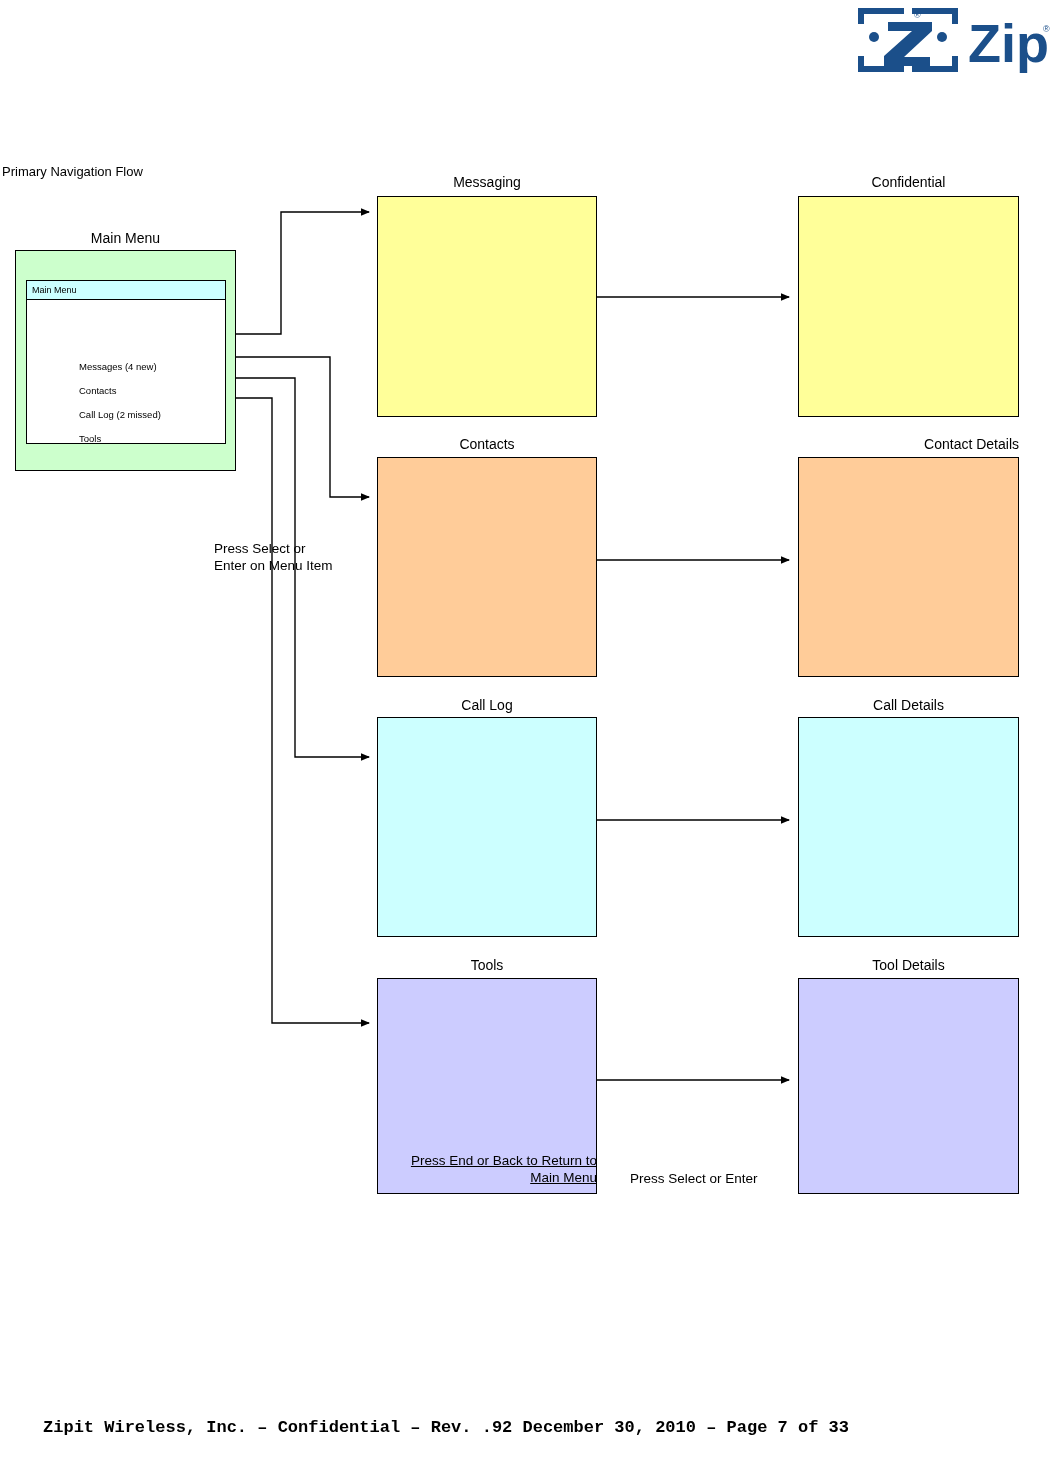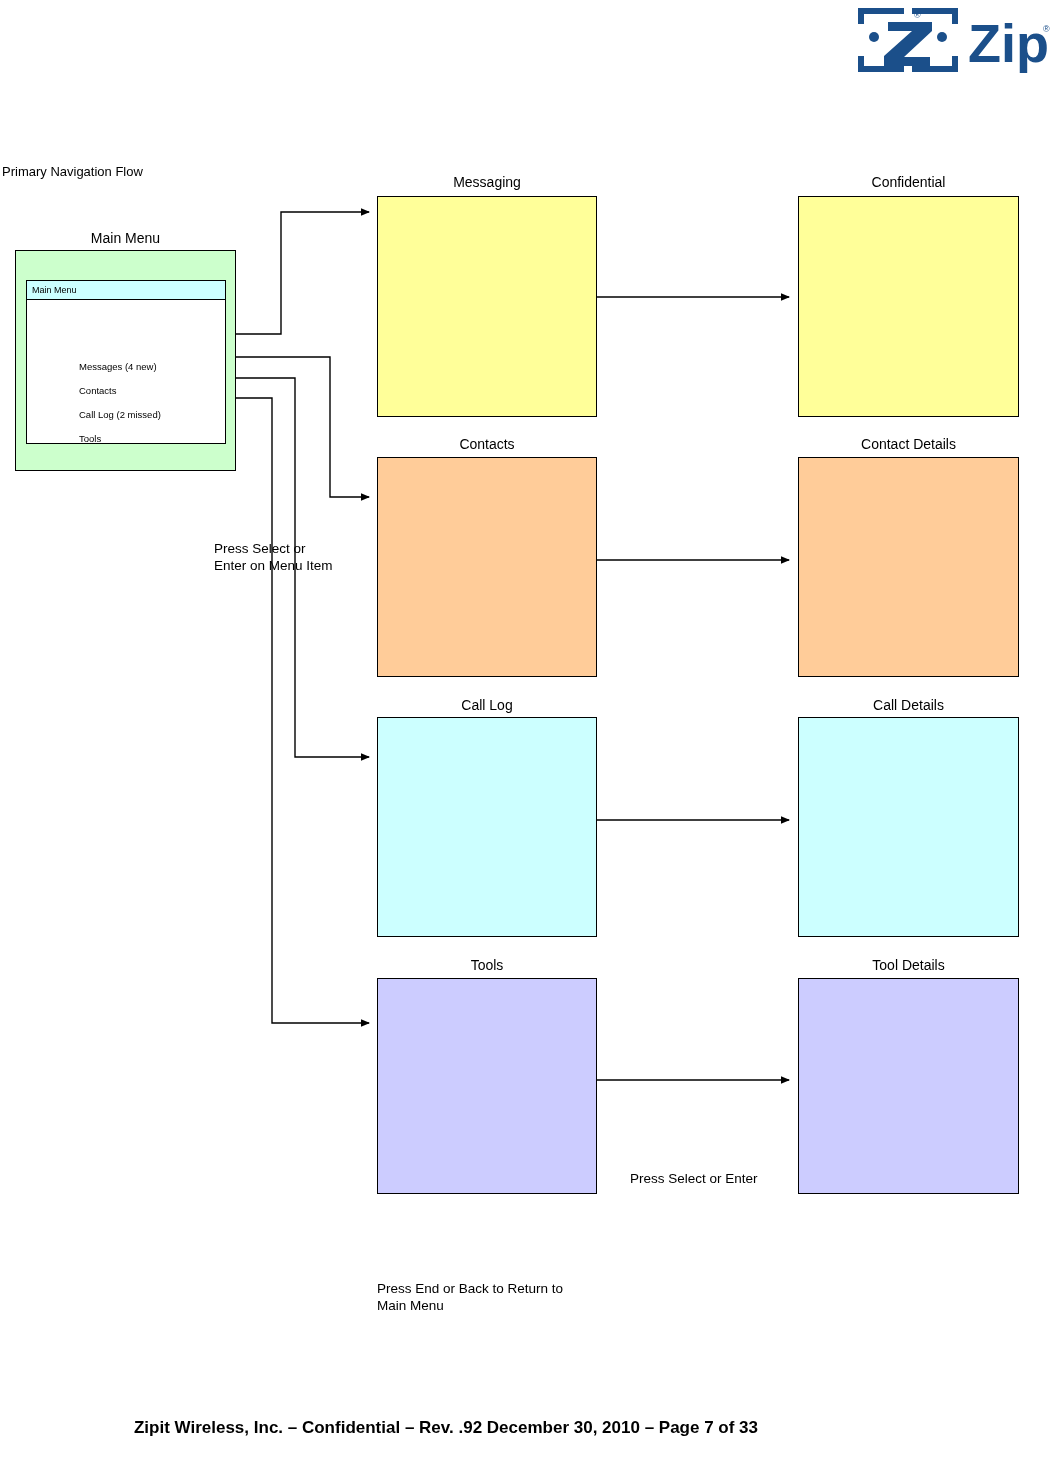--- a/index.html
+++ b/index.html
@@ -113,21 +113,21 @@
   }
 
   
   .footer {
     position: absolute;
     left: 0;
     top: 1418px;
     width: 892px;
     text-align: center;
     font-size: 17px;
-    font-family: Liberation Sans, sans-serif;
+    font-family: Liberation Mono, monospace;
     font-weight: bold;
   }
 </style>
 </head>
 <body>
 
 <div id="page">
 
   <div class="logo">
     <svg viewBox="0 0 200 80" width="200" height="80" xmlns="http://www.w3.org/2000/svg">
@@ -190,39 +190,39 @@
 
   <div class="cap" style="left:377px; top:174px; width:220px;">Messaging</div>
   <div class="box" style="left:377px; top:196px; width:220px; height:221px; background:#ffff99;"></div>
 
   <div class="cap" style="left:798px; top:174px; width:221px;">Confidential</div>
   <div class="box" style="left:798px; top:196px; width:221px; height:221px; background:#ffff99;"></div>
 
   <div class="cap" style="left:377px; top:436px; width:220px;">Contacts</div>
   <div class="box" style="left:377px; top:457px; width:220px; height:220px; background:#ffcc99;"></div>
 
-  <div class="cap" style="left:798px; top:436px; width:221px;">Contact Details</div>
+  <div class="cap" style="left:798px; top:436px; width:221px;text-align:right;">Contact Details</div>
   <div class="box" style="left:798px; top:457px; width:221px; height:220px; background:#ffcc99;"></div>
 
   <div class="cap" style="left:377px; top:697px; width:220px;">Call Log</div>
   <div class="box" style="left:377px; top:717px; width:220px; height:220px; background:#ccffff;"></div>
 
   <div class="cap" style="left:798px; top:697px; width:221px;">Call Details</div>
   <div class="box" style="left:798px; top:717px; width:221px; height:220px; background:#ccffff;"></div>
 
   <div class="cap" style="left:377px; top:957px; width:220px;">Tools</div>
   <div class="box" style="left:377px; top:978px; width:220px; height:216px; background:#ccccff;"></div>
 
   <div class="cap" style="left:798px; top:957px; width:221px;">Tool Details</div>
   <div class="box" style="left:798px; top:978px; width:221px; height:216px; background:#ccccff;"></div>
 
   <div class="note" style="left:214px; top:540px;">Press Select or
 Enter on Menu Item</div>
 
   <div class="note" style="left:630px; top:1170px;">Press Select or Enter</div>
 
-  <div class="note" style="left:377px; top:1280px; width:220px; text-align:left;">Press End or Back to Return to
+  <div class="note" style="left:377px; top:1152px; width:220px; text-align:right;text-decoration:underline;">Press End or Back to Return to
 Main Menu</div>
 
 
   <div class="footer">Zipit Wireless, Inc. – Confidential – Rev. .92 December 30, 2010 – Page 7 of 33</div>
 
 </div>
 
 </body></html>

